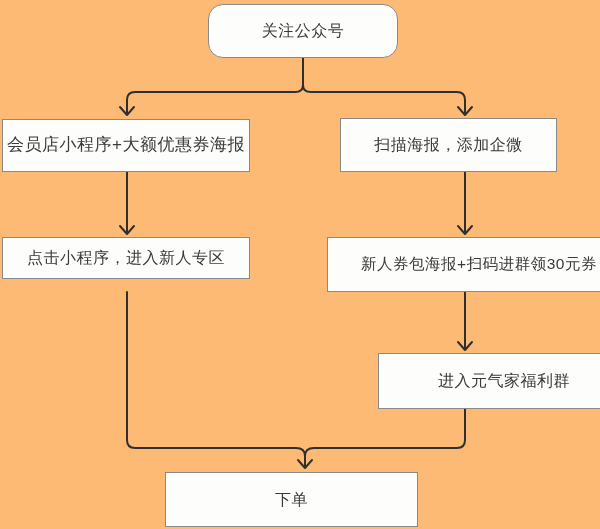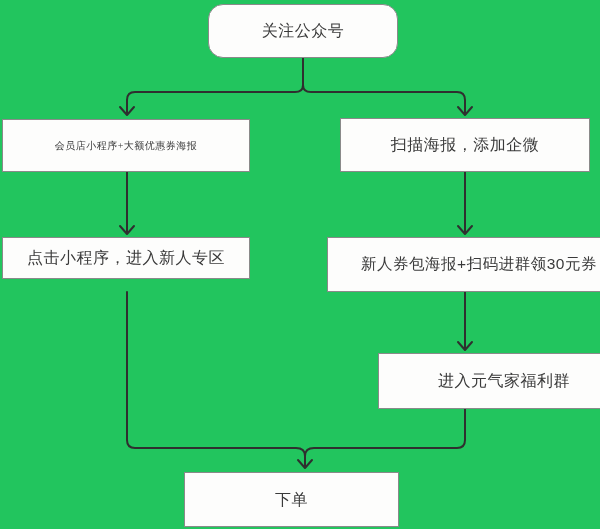--- a/index.html
+++ b/index.html
@@ -6,21 +6,21 @@
     margin: 0;
     padding: 0;
   }
   body {
     font-family: "Liberation Sans", "DejaVu Sans", sans-serif;
   }
   .canvas {
     position: relative;
     width: 600px;
     height: 529px;
-    background: #22c55e;
+    background: #fdba74;
     overflow: hidden;
   }
   .connectors {
     position: absolute;
     left: 0;
     top: 0;
     width: 600px;
     height: 529px;
     z-index: 0;
   }
@@ -37,26 +37,26 @@
     align-items: center;
     justify-content: center;
     text-align: center;
     line-height: 1.2;
   }
   .node--terminator {
     border-radius: 15px;
   }
   
   .node--follow  { left: 208px; top: 4px;   width: 190px; height: 54px; }
-  .node--left1   { left: 2px;   top: 119px; width: 248px; height: 53px; font-size: 10px; font-family: Liberation Serif, serif; }
-  .node--right1  { left: 340px; top: 118px; width: 250px; height: 54px; }
+  .node--left1   { left: 2px;   top: 119px; width: 248px; height: 53px; font-size: 17px; }
+  .node--right1  { left: 340px; top: 118px; width: 217px; height: 54px; }
   .node--left2   { left: 2px;   top: 237px; width: 248px; height: 42px; }
   .node--right2  { left: 327px; top: 237px; width: 304px; height: 55px; font-size: 15.5px; }
   .node--right3  { left: 338px; top: 353px; width: 252px; height: 56px; margin-left: 40px; }
-  .node--order   { left: 184px; top: 472px; width: 215px; height: 55px; font-family: Liberation Serif, serif; }
+  .node--order   { left: 165px; top: 472px; width: 253px; height: 55px; font-family: Liberation Serif, serif; }
 </style>
 </head>
 <body>
 
 <div class="canvas">
 
   <svg class="connectors" viewBox="0 0 600 529" xmlns="http://www.w3.org/2000/svg" stroke="#2f2f2f" stroke-width="2" fill="none" stroke-linecap="round" stroke-linejoin="round">
 
     <g>
       <path d="M303,58 L303,85 Q303,92 295,92 L135,92 Q127,92 127,100 L127,113"></path>

